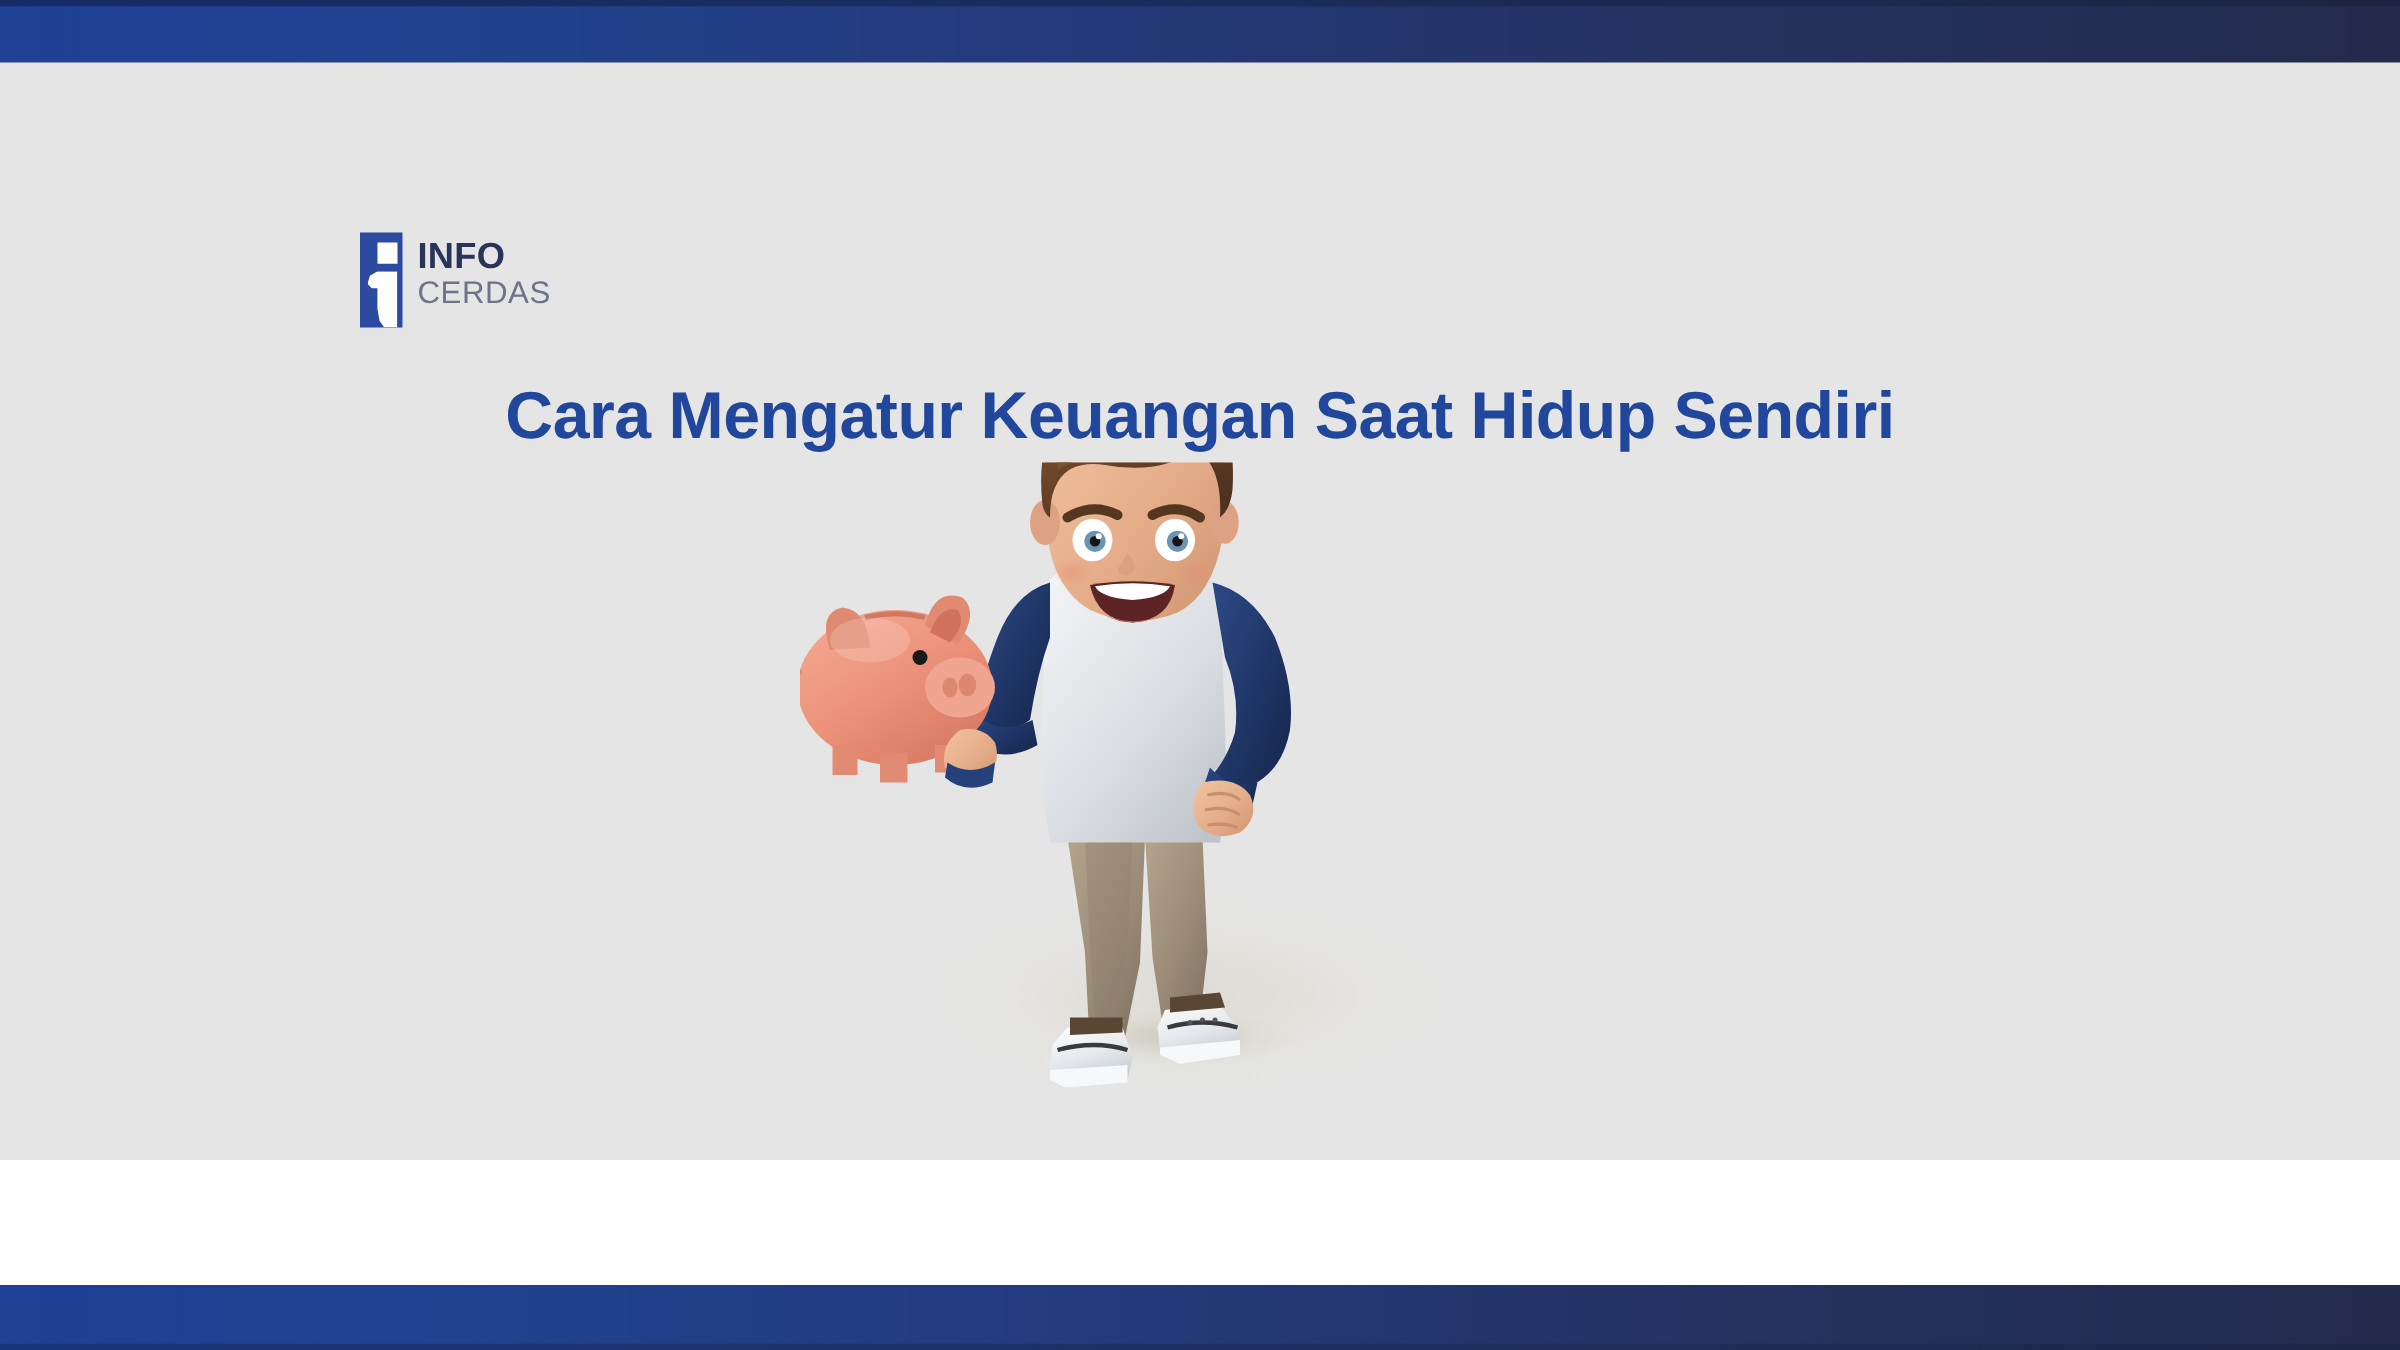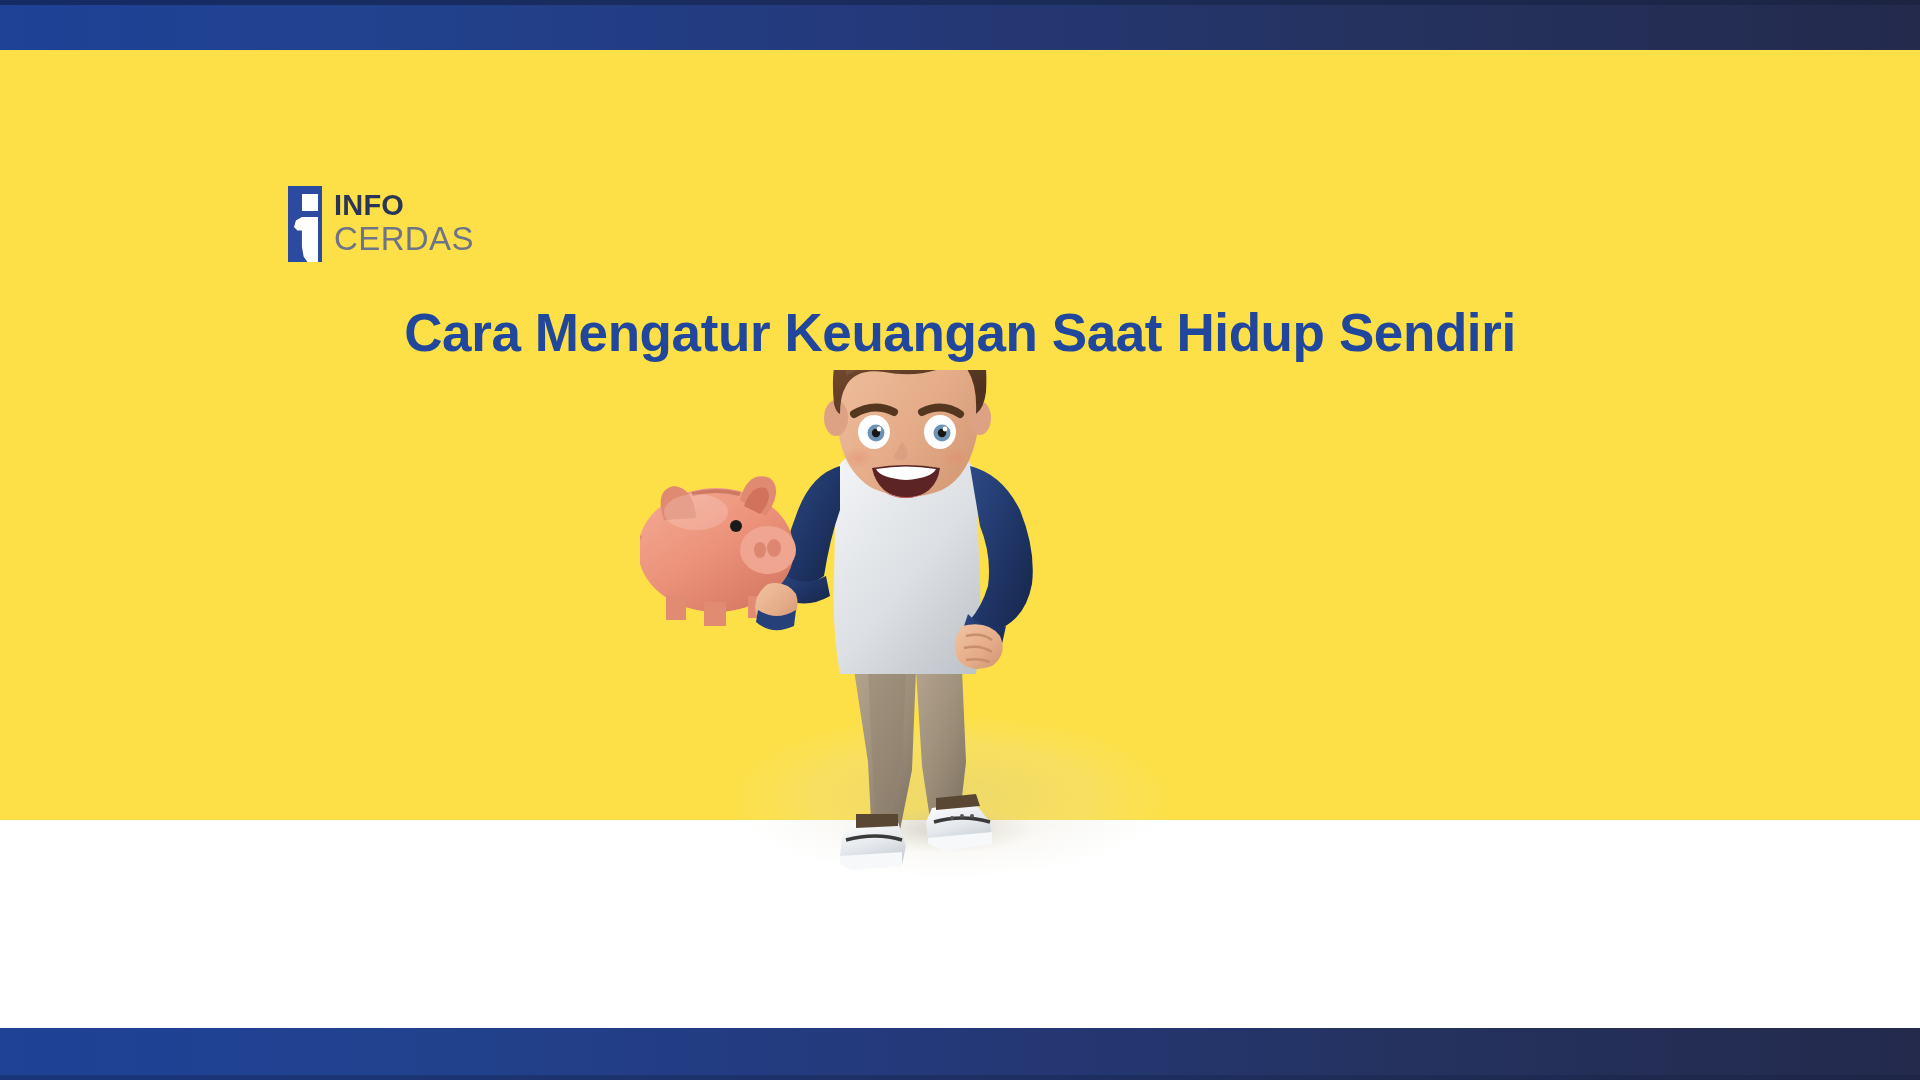--- a/index.html
+++ b/index.html
@@ -5,22 +5,22 @@
 <style>
   * { margin:0; padding:0; box-sizing:border-box; }
   html, body {
     width:1920px; height:1080px;
     background:#ffffff;
     font-family:"Liberation Sans", sans-serif;
     overflow:hidden;
   }
   .slide {
     position:relative;
-    width:1920px; height:820px;
-    background:#fde047;
+    width:1920px; height:928px;
+    background:#e5e5e5;
   }
 
   
   .bar {
     position:absolute; left:0; width:1920px;
     background:linear-gradient(90deg,#1f4196 0%,#21428f 18%,#24397a 46%,#25325f 72%,#232a4c 100%);
   }
   .bar-top    { top:0;    height:50px; }
   .bar-bottom { top:1028px; height:52px;
     background:linear-gradient(90deg,#1f4196 0%,#21428f 20%,#24397a 48%,#25325f 74%,#232a4c 100%);
@@ -55,21 +55,21 @@
     background:#ffffff;
     border-radius:0 0 0 0;
     clip-path: polygon(33% 0%, 100% 0%, 100% 100%, 56% 100%, 40% 88%, 33% 66%, 33% 30%, 14% 30%, 0% 22%, 8% 8%);
   }
   .logo-text { margin-left:12px; line-height:1; padding-top:5px; }
   .logo-info {
     font-size:29px; font-weight:700; letter-spacing:.2px;
     color:#283458; display:block;
   }
   .logo-cerdas {
-    font-size:33px; font-weight:400; letter-spacing:.4px;
+    font-size:25px; font-weight:400; letter-spacing:.4px;
     color:#6d7389; display:block; margin-top:2px;
   }
 
   
   .title {
     position:absolute; left:0; top:302px; width:1920px;
     text-align:center;
     font-size:53px; font-weight:700; letter-spacing:-0.4px;
     color:#20479b;
     white-space:nowrap;

